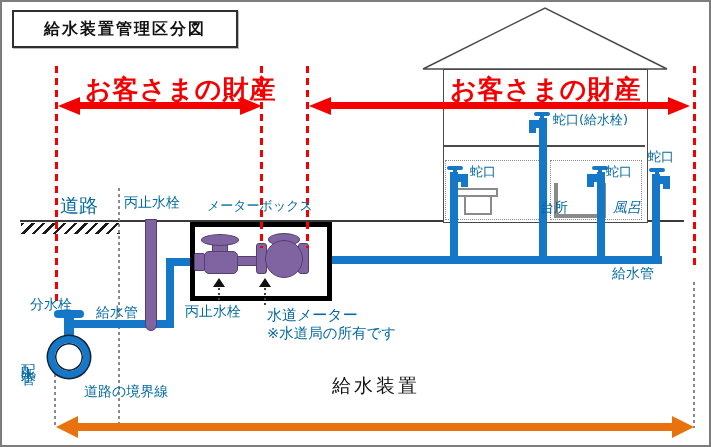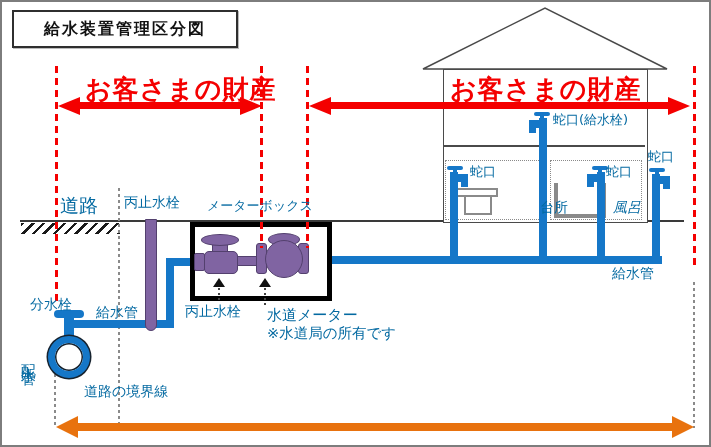--- a/index.html
+++ b/index.html
@@ -166,17 +166,18 @@
   <div class="label" style="left:17px;top:350px;font-size:15px;writing-mode:vertical-rl;letter-spacing:4px;">配水管</div>
   <div class="label" style="left:82px;top:381px;">道路の境界線</div>
   <div class="label" style="left:610px;top:263px;">給水管</div>
   <div class="label label-sm" style="left:551px;top:111px;">蛇口(給水栓)</div>
   <div class="label label-sm" style="left:468px;top:163px;">蛇口</div>
   <div class="label label-sm" style="left:604px;top:163px;">蛇口</div>
   <div class="label label-sm" style="left:646px;top:148px;">蛇口</div>
   <div class="label" style="left:505px;top:197px;margin-left:33px;">台所</div>
   <div class="label" style="left:611px;top:197px;font-style:italic;">風呂</div>
 
+  <div class="big-label" style="left:330px;top:371px;">給水装置</div>
   <div class="tri tri-or-l" style="left:54px;top:414px;"></div>
   <div class="shaft-or" style="left:74px;top:421px;width:598px;"></div>
   <div class="tri tri-or-r" style="left:670px;top:414px;"></div>
 
 </div>
 
 </body></html>

